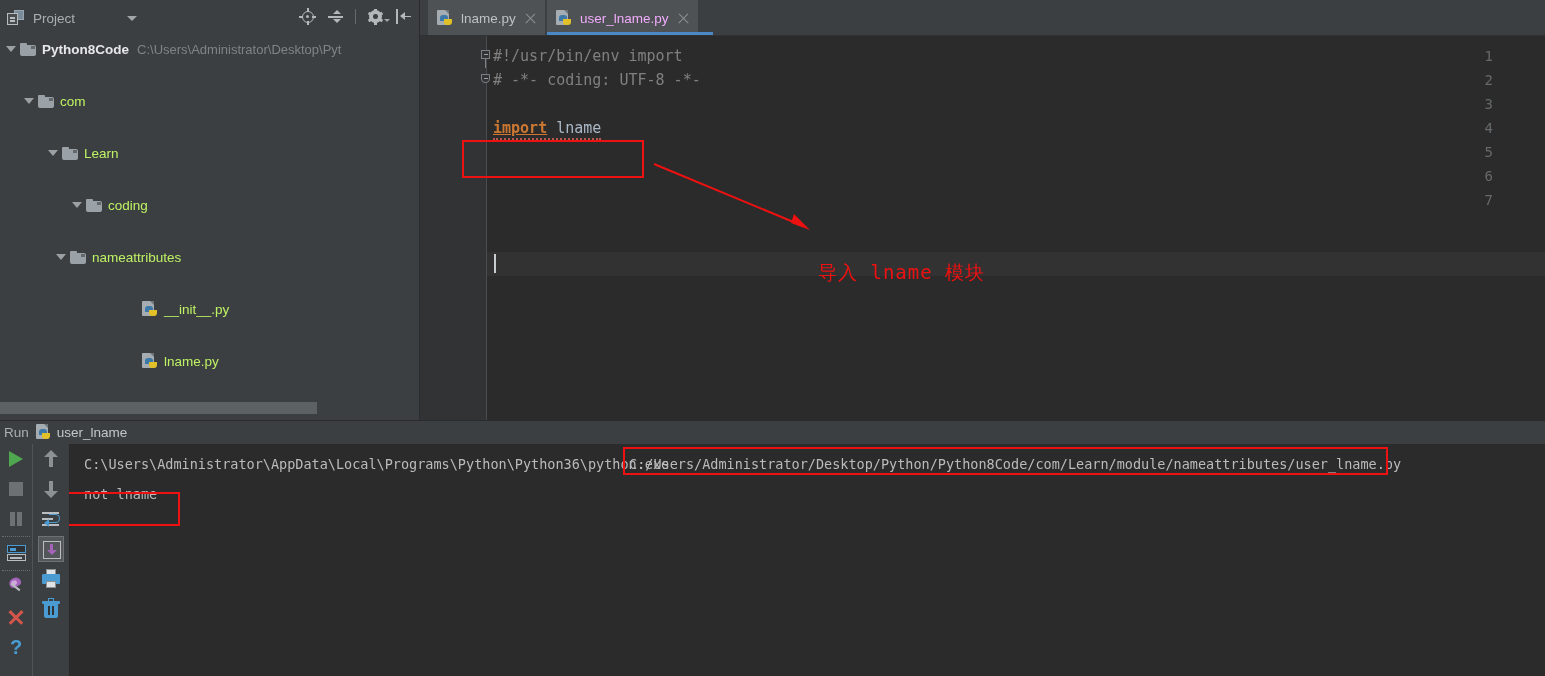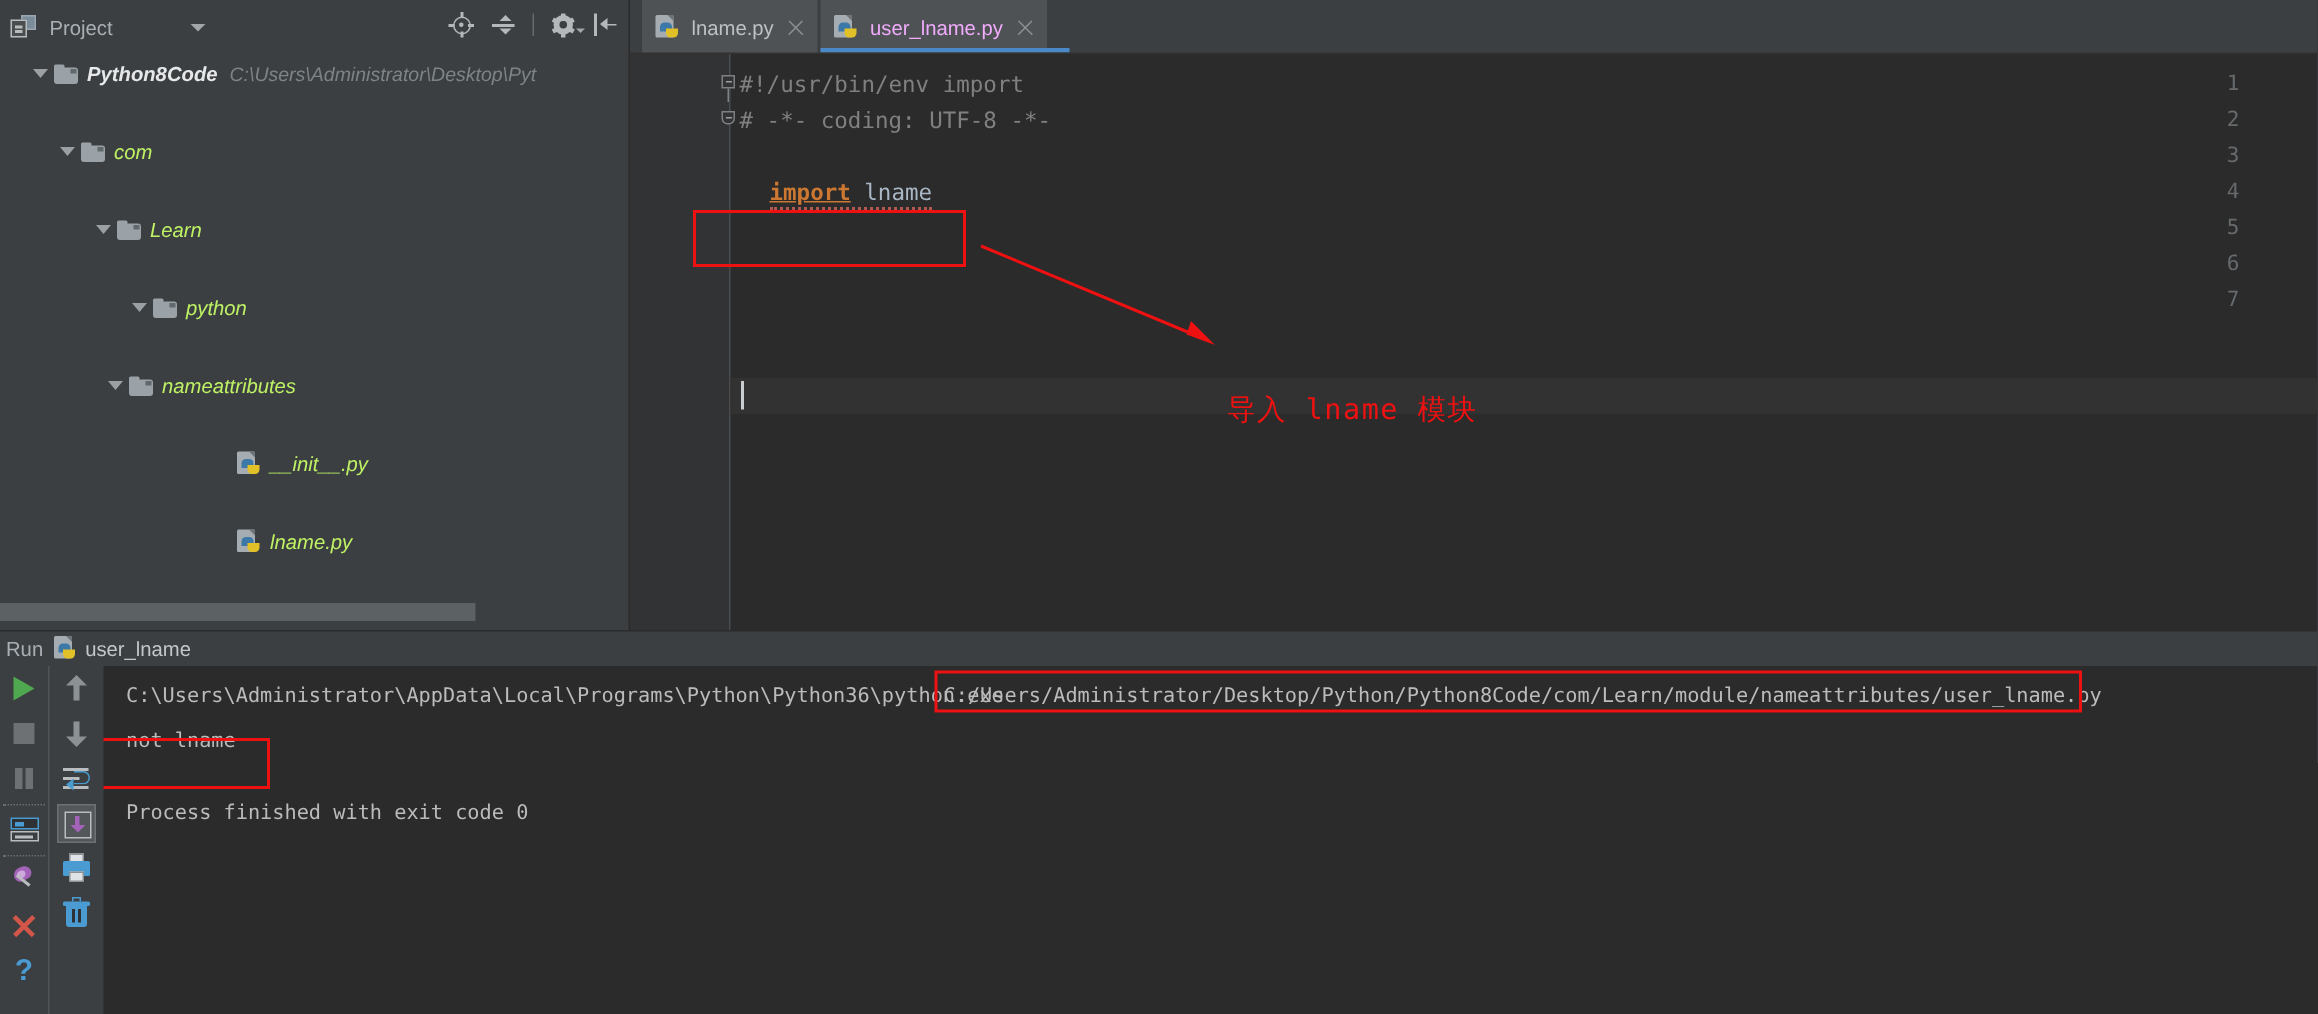--- a/index.html
+++ b/index.html
@@ -127,24 +127,23 @@
     position: absolute; left: 6px; top: 7.6px; width: 10px; height: 1.7px; background: #b4b8ba;
   }
   .ic-hide .head {
     position: absolute; left: 5px; top: 4.2px; width: 0; height: 0;
     border-top: 4.2px solid transparent; border-bottom: 4.2px solid transparent;
     border-right: 5px solid #b4b8ba;
   }
 
   
   #tree {
-    position: absolute; left: 16px; top: 36px;
+    position: absolute; left: 0; top: 36px;
     width: 420px; height: 363px;
     overflow: hidden;
-    font-style: italic;
   }
   .tree-row {
     position: relative; height: 26px;
     display: flex; align-items: center;
     white-space: nowrap;
   }
   .tw {
     width: 0; height: 0; flex: 0 0 auto;
     border-left: 5px solid transparent; border-right: 5px solid transparent;
     border-top: 6px solid #9aa0a3; margin-right: 4px;
@@ -288,21 +287,20 @@
     position: absolute; left: 73px;
     font-family: "DejaVu Sans Mono", monospace; font-size: 15px;
     white-space: pre; color: #a9b7c6;
   }
   .tok-comment { color: #808080; }
   .tok-kw { color: #cc7832; font-weight: bold; text-decoration: underline; }
   .tok-plain { color: #a9b7c6; }
   .squiggle {
     border-bottom: 2px dotted #b5584f;
     padding-bottom: 1px;
-    margin-left: 20px;
   }
   #caret {
     position: absolute; left: 74px; top: 218px;
     width: 2px; height: 19px; background: #c8cdd0;
   }
   #cursor-row-hl {
     position: absolute; left: 67px; top: 216px; width: 1058px; height: 24px;
     background: #323232;
   }
 
@@ -585,21 +583,21 @@
         <span class="row-label">Learn</span>
       </div>
 
       <div class="tree-row" style="top:78px; padding-left:72px;">
         <span class="tw"></span>
         <span class="folder">
           <span class="tab"></span>
             <span class="body"></span>
             <span class="notch"></span>
         </span>
-        <span class="row-label">python</span>
+        <span class="row-label">coding</span>
       </div>
 
       <div class="tree-row" style="top:104px; padding-left:56px;">
         <span class="tw"></span>
         <span class="folder">
           <span class="tab"></span>
             <span class="body"></span>
             <span class="notch"></span>
         </span>
         <span class="row-label">nameattributes</span>
@@ -762,19 +760,18 @@
         <span class="ic-trash">
           <span class="handle"></span><span class="lid"></span><span class="can"></span>
         </span>
       </div>
     </div>
 
     <div id="console">
       <div class="con-line" style="top:12px">C:\Users\Administrator\AppData\Local\Programs\Python\Python36\python.exe</div>
       <div class="con-line" style="top:12px; left:560px;">C:/Users/Administrator/Desktop/Python/Python8Code/com/Learn/module/nameattributes/user_lname.py</div>
       <div class="con-line" style="top:42px">not lname</div>
-      <div class="con-line" style="top:90px">Process finished with exit code 0</div>
 
       <div class="redbox" style="left:554px; top:3px; width:765px; height:28px;"></div>
       <div class="redbox" style="left:-3px; top:48px; width:114px; height:34px;"></div>
     </div>
   </div>
 </div>
 
 </body></html>

